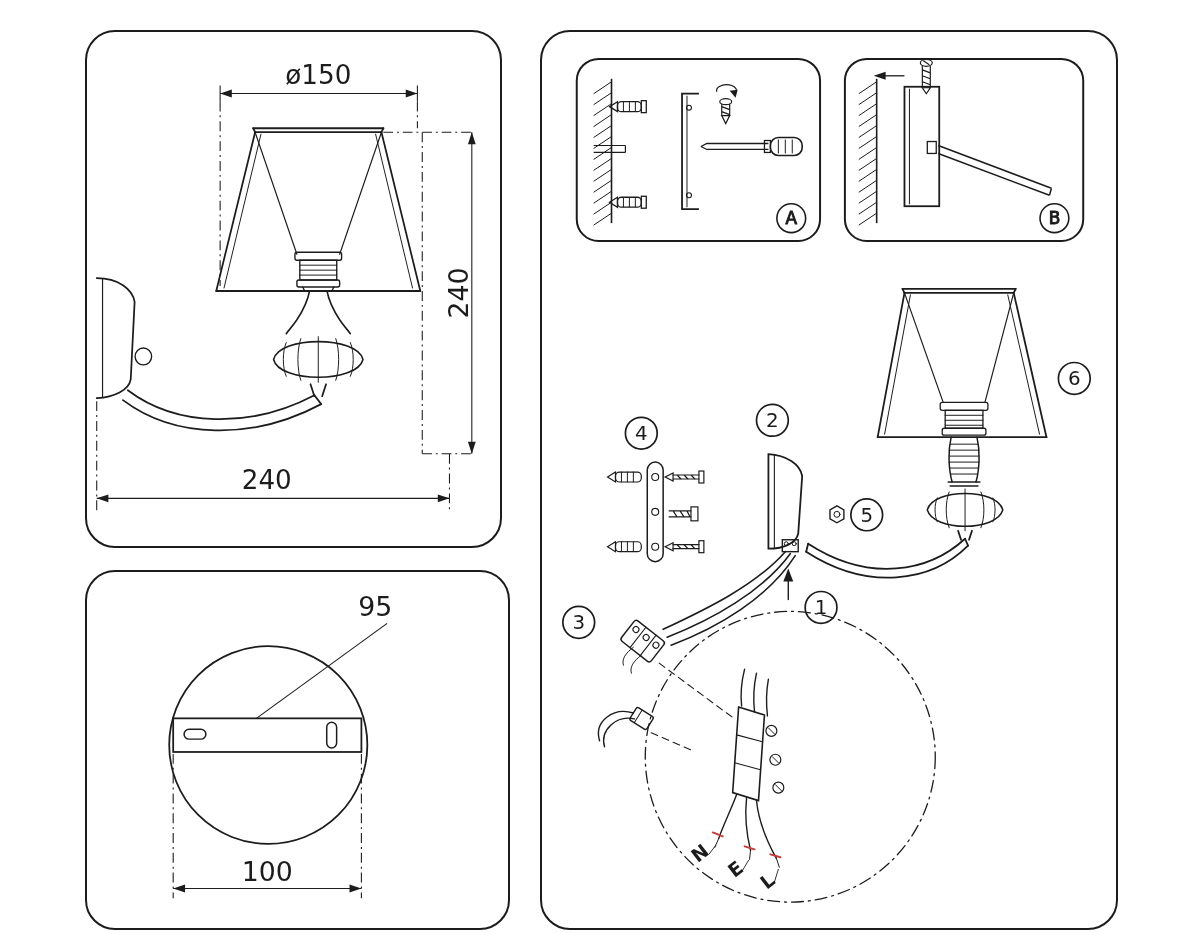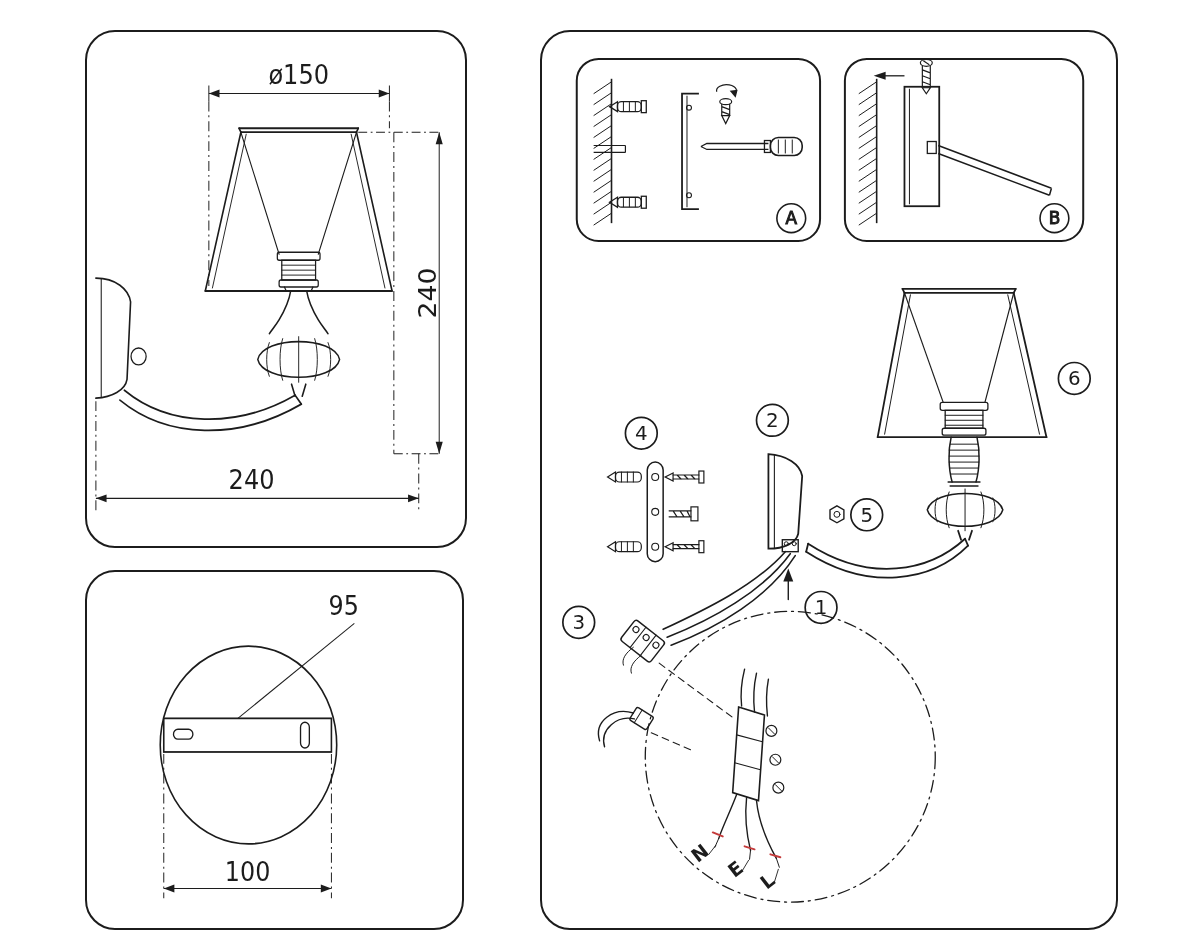--- a/index.html
+++ b/index.html
@@ -1,20 +1,20 @@
 <!DOCTYPE html>
 <html><head>
 <meta charset="utf-8">
 <style>
   * { margin:0; padding:0; box-sizing:border-box; }
   html,body { width:1200px; height:933px; }
   body { background:#ffffff; position:relative; overflow:hidden; font-family:"DejaVu Sans", sans-serif; }
   .panel { position:absolute; border:2.5px solid #1c1c1c; border-radius:30px; background:#fff; }
-  #panel-dim     { left:85px;  top:30px;  width:382px; height:518px; }
-  #panel-plate   { left:85px;  top:570px; width:379px; height:360px; }
+  #panel-dim     { left:85px;  top:30px;  width:417px; height:518px; }
+  #panel-plate   { left:85px;  top:570px; width:425px; height:360px; }
   #panel-install { left:540px; top:30px;  width:578px; height:900px; }
   .panel svg { display:block; width:100%; height:100%; }
   text { font-family:"DejaVu Sans", sans-serif; fill:#1c1c1c; }
   .dim-text     { font-size:27px; }
   .callout-text { font-size:20px; }
   .inset-text   { font-size:17px; }
   .wire-text    { font-size:19px; font-weight:bold; }
 </style>
 </head>
 <body>

